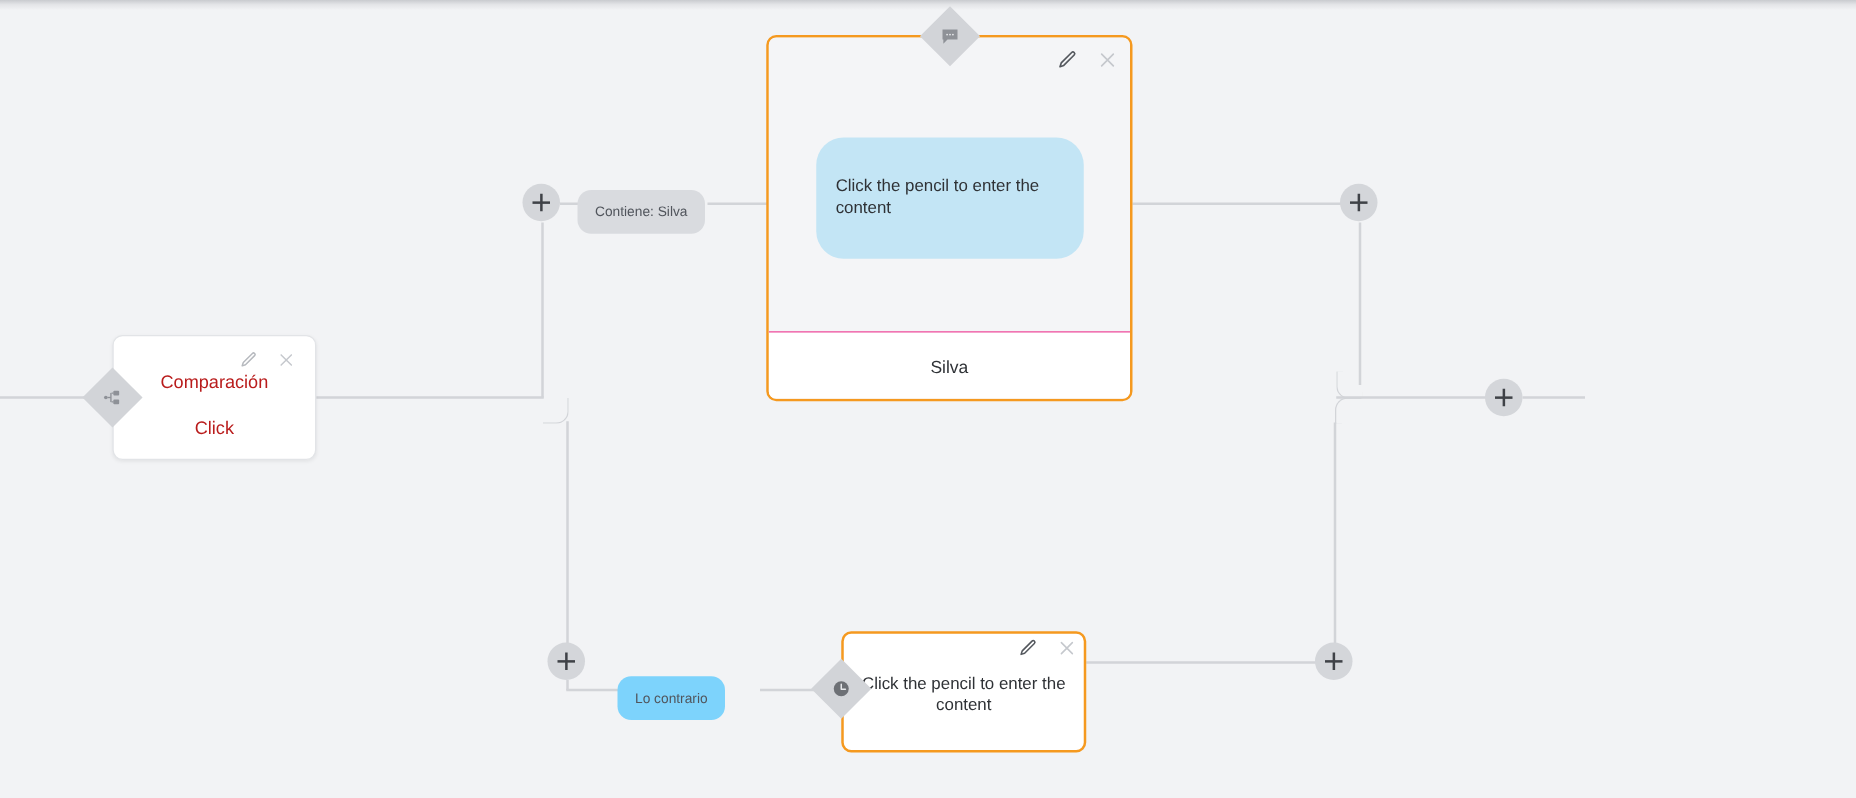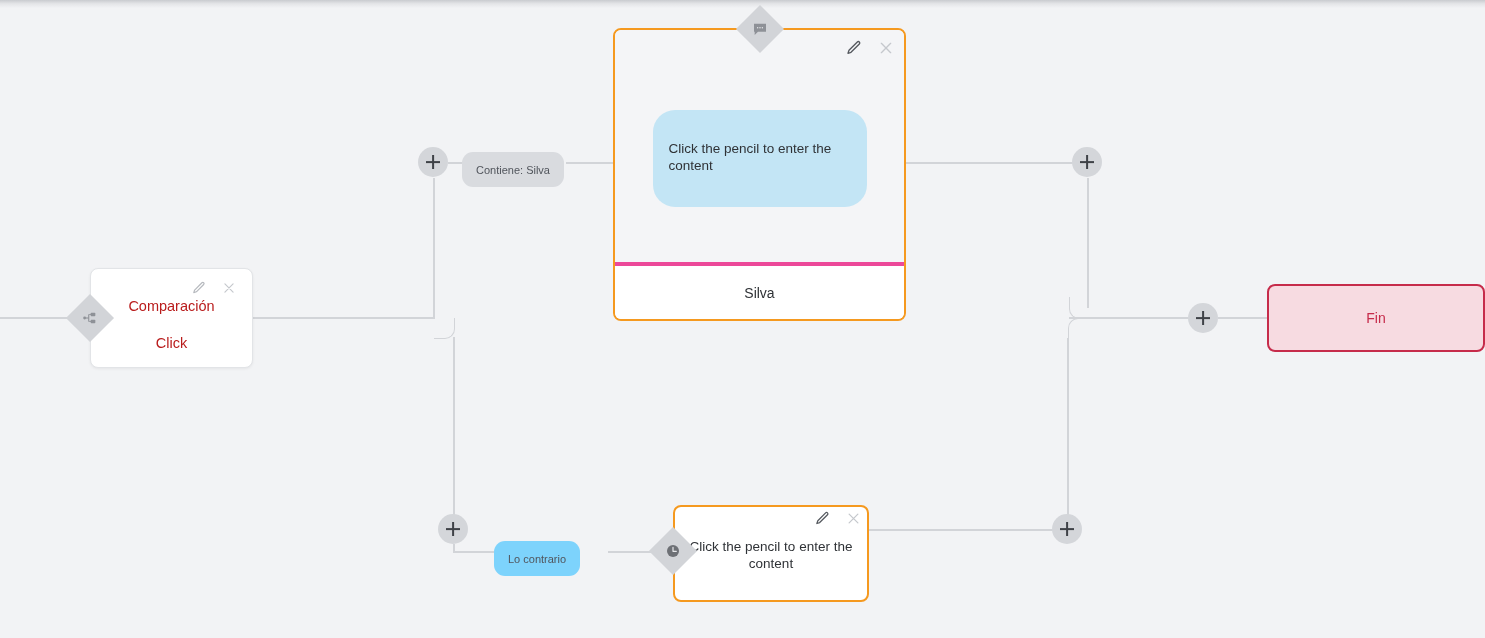--- a/index.html
+++ b/index.html
@@ -175,21 +175,21 @@
     font-size: 13.5px;
     color: #2f3236;
     line-height: 1.25;
     margin-top: 20px;
   }
   .card-footer {
     position: absolute;
     left: 0; right: 0; bottom: 0;
     height: 53px;
     background: #ffffff;
-    border-top: 4px solid #ec4899;
+    border-top: 1px solid #ec4899;
     display: flex;
     align-items: center;
     justify-content: center;
     font-size: 14px;
     color: #2f3236;
   }
 
   .small-card-text {
     position: absolute;
     left: 10px; right: 10px;
@@ -333,17 +333,14 @@
 
   <div class="diamond" style="left:656px; top:534px;">
     <div class="diamond-inner">
       <svg width="16" height="16" viewBox="0 0 24 24">
         <circle cx="12" cy="12" r="9" fill="#6d7075"></circle>
         <path d="M12 6.5v6h5" stroke="#e6e7ea" stroke-width="1.8" fill="none" stroke-linecap="round" stroke-linejoin="round"></path>
       </svg>
     </div>
   </div>
 
-  <div class="node node-end" style="left:1267px; top:284px; width:218px; height:68px;">
-    <span class="node-end-label">Fin</span>
-  </div>
 
 </div>
 
 </body></html>

